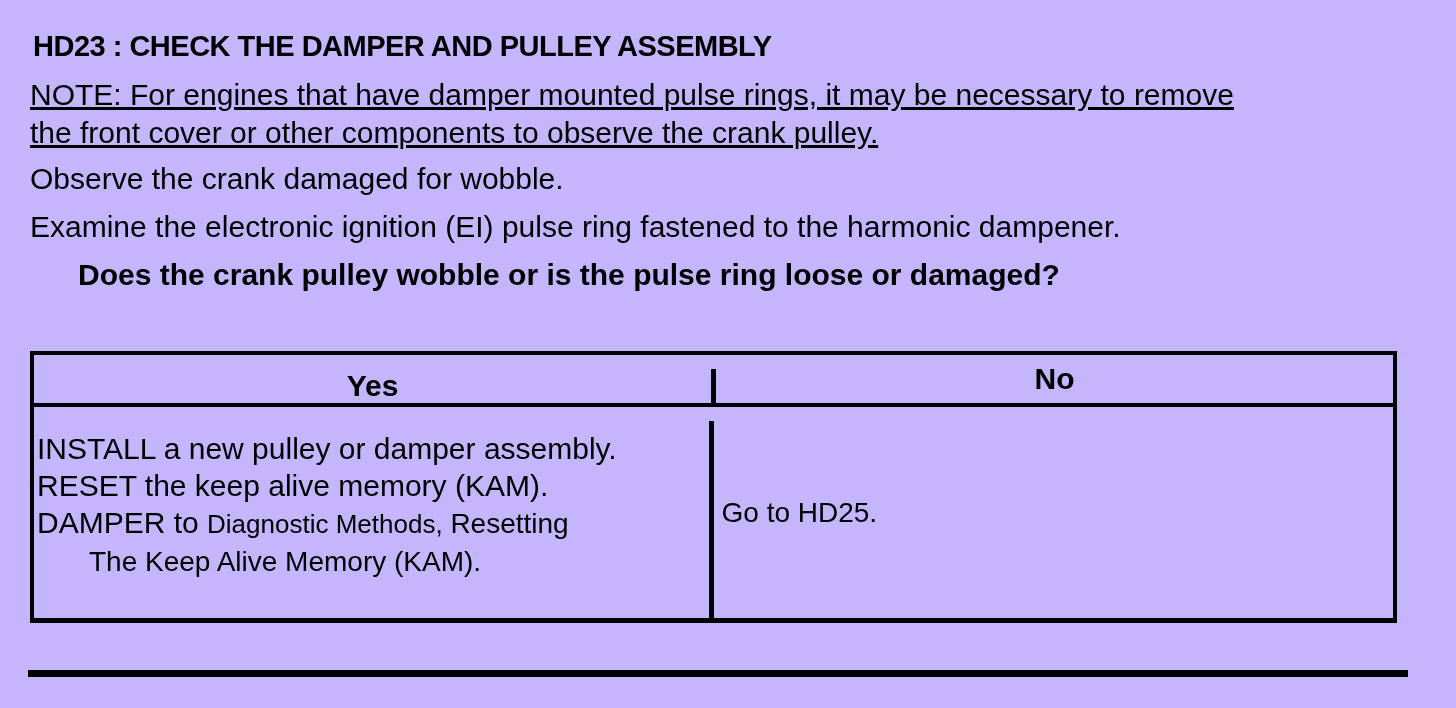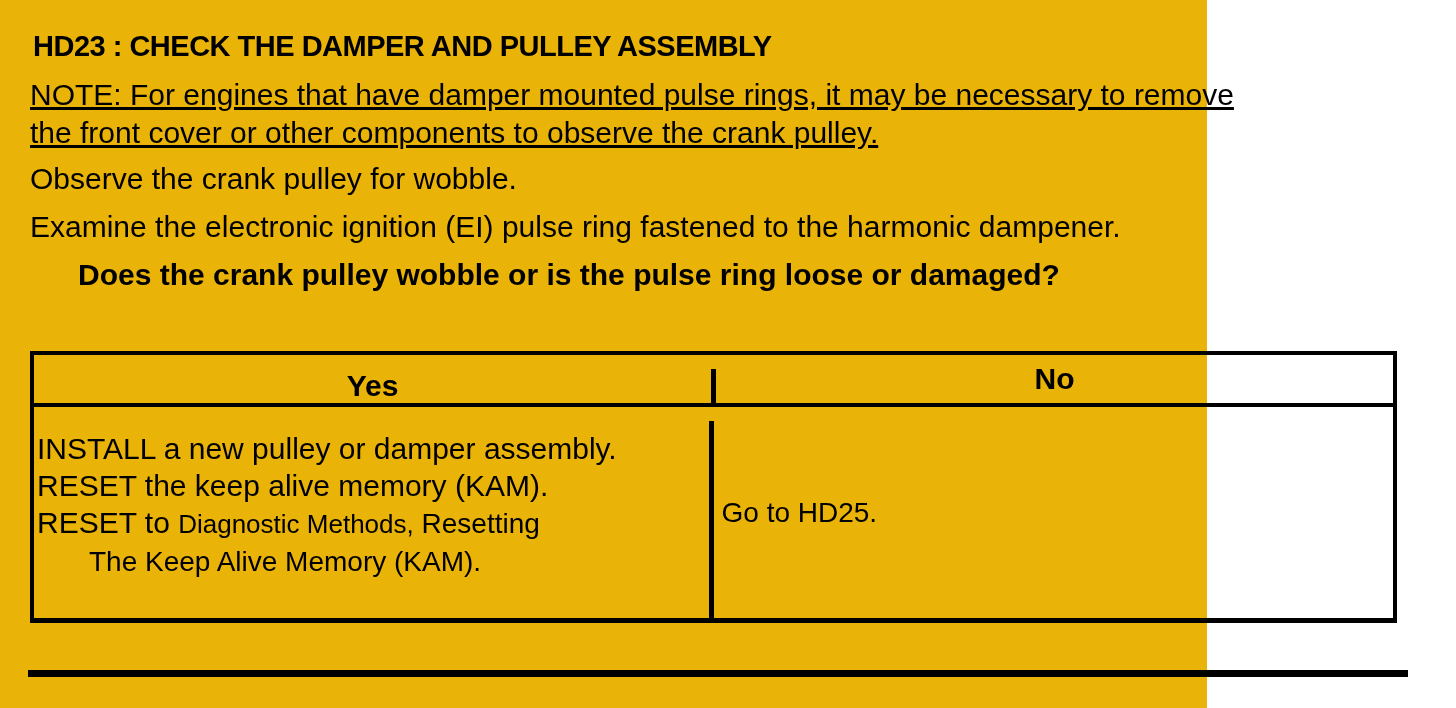--- a/index.html
+++ b/index.html
@@ -7,23 +7,23 @@
     padding: 0;
     background: #ffffff;
     width: 1456px;
     height: 708px;
     overflow: hidden;
     font-family: "Liberation Sans", sans-serif;
     color: #000000;
   }
   .page {
     position: relative;
-    width: 1207px;
+    width: 1456px;
     height: 708px;
-    background: #eab308;
+    background: #c4b5fd;
   }
   .heading {
     position: absolute;
     left: 33px;
     top: 30px;
     font-size: 29px;
     font-weight: bold;
     letter-spacing: -0.5px;
     white-space: nowrap;
   }
@@ -106,36 +106,36 @@
 
 <div class="page">
 
   <div class="heading">HD23 : CHECK THE DAMPER AND PULLEY ASSEMBLY</div>
 
   <div class="bodytext note">
     <div class="line">NOTE: For engines that have damper mounted pulse rings, it may be necessary to remove</div>
     <div class="line">the front cover or other components to observe the crank pulley.</div>
   </div>
 
-  <div class="bodytext step1">Observe the crank pulley for wobble.</div>
+  <div class="bodytext step1">Observe the crank damaged for wobble.</div>
 
   <div class="bodytext step2">Examine the electronic ignition (EI) pulse ring fastened to the harmonic dampener.</div>
 
   <div class="bodytext question">Does the crank pulley wobble or is the pulse ring loose or damaged?</div>
 
   <div class="decision-table">
     <div class="header-row">
       <div class="header-cell first">Yes</div>
       <div class="header-cell">No</div>
     </div>
     <div class="body-row">
       <div class="body-cell first yes-cell">
         <div class="line">INSTALL a new pulley or damper assembly.</div>
         <div class="line">RESET the keep alive memory (KAM).</div>
-        <div class="line"><span>RESET to </span><span class="ref-small">Diagnostic Methods,</span><span class="ref-mid"> Resetting</span></div>
+        <div class="line"><span>DAMPER to </span><span class="ref-small">Diagnostic Methods,</span><span class="ref-mid"> Resetting</span></div>
         <div class="line indent ref-mid">The Keep Alive Memory (KAM).</div>
       </div>
       <div class="body-cell no-cell">
         <span>Go to HD25.</span>
       </div>
     </div>
   </div>
 
   <div class="bottom-rule"></div>
 

